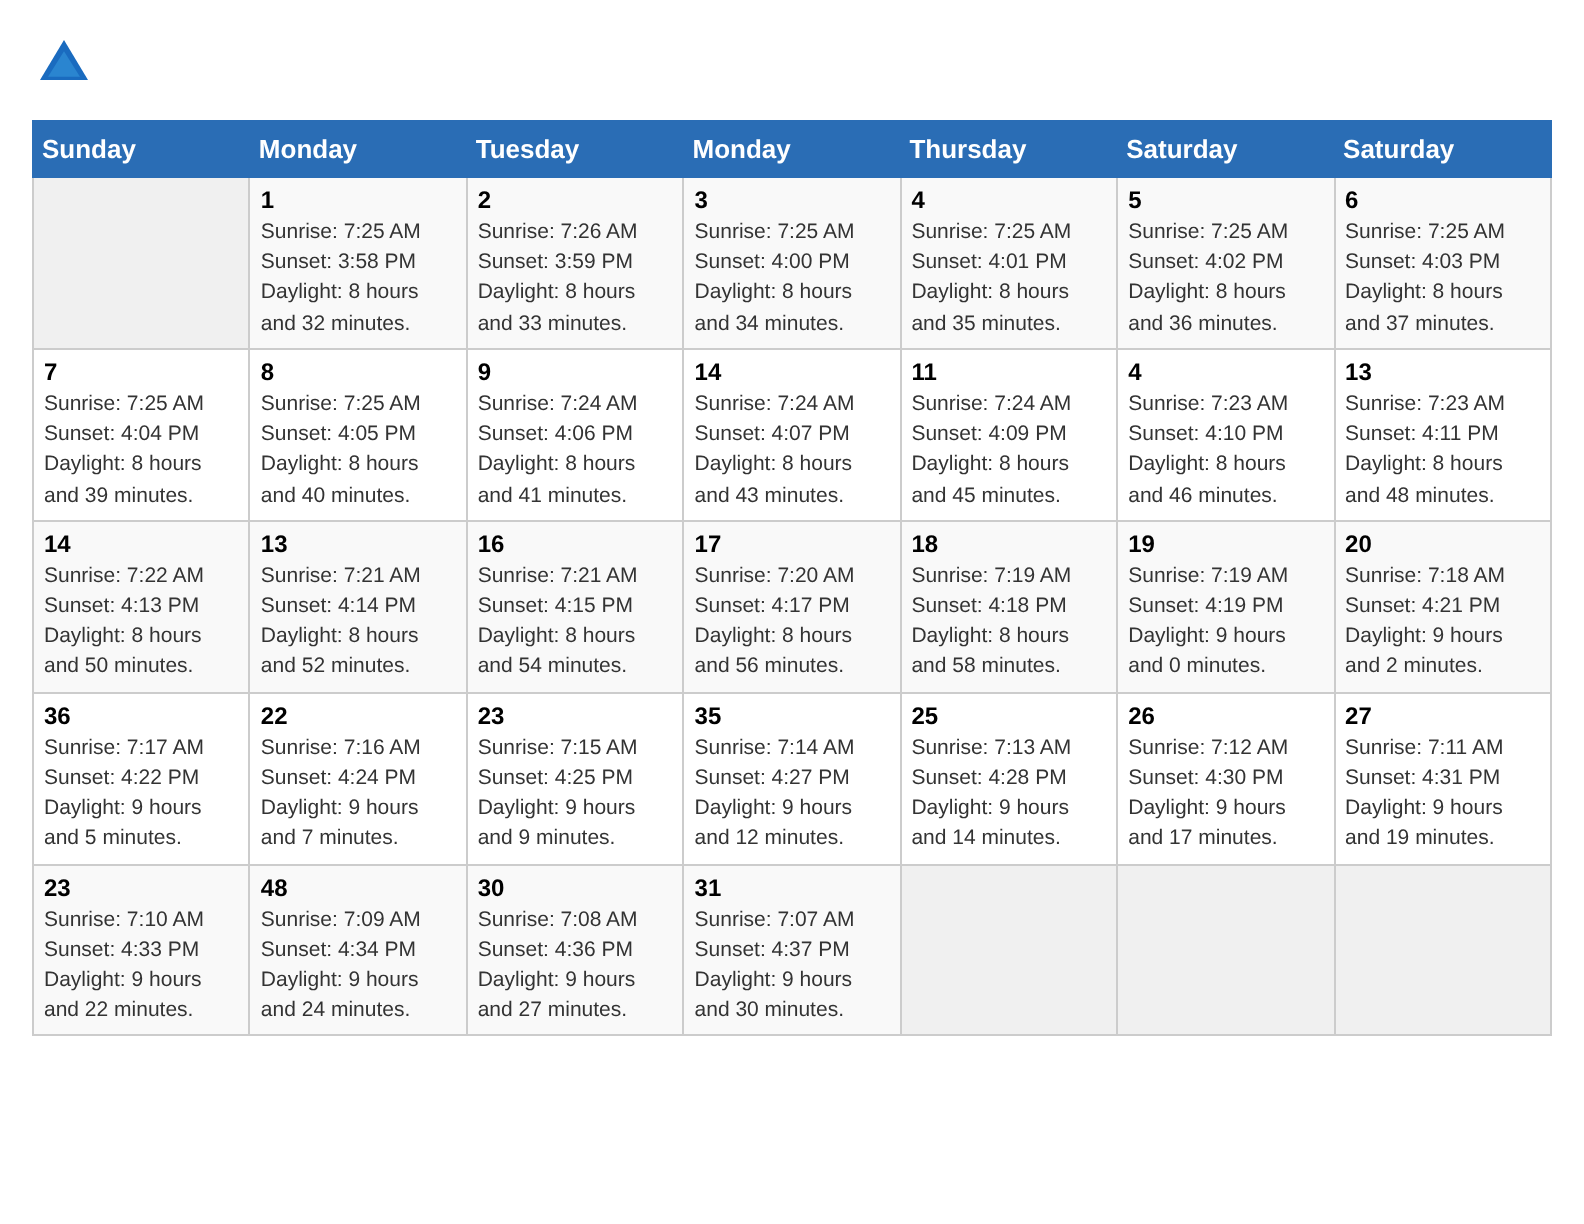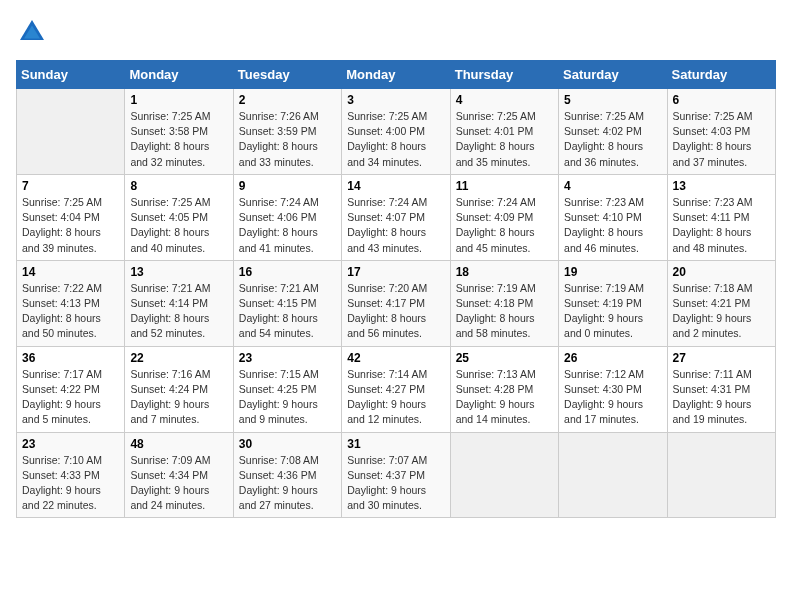--- a/index.html
+++ b/index.html
@@ -215,21 +215,21 @@
       </td>
         <td>
         <span class="day-number">22</span>
         <span class="day-info">Sunrise: 7:16 AM<br>Sunset: 4:24 PM<br>Daylight: 9 hours and 7 minutes.</span>
       </td>
         <td>
         <span class="day-number">23</span>
         <span class="day-info">Sunrise: 7:15 AM<br>Sunset: 4:25 PM<br>Daylight: 9 hours and 9 minutes.</span>
       </td>
         <td>
-        <span class="day-number">42</span>
+        <span class="day-number">35</span>
         <span class="day-info">Sunrise: 7:14 AM<br>Sunset: 4:27 PM<br>Daylight: 9 hours and 12 minutes.</span>
       </td>
         <td>
         <span class="day-number">25</span>
         <span class="day-info">Sunrise: 7:13 AM<br>Sunset: 4:28 PM<br>Daylight: 9 hours and 14 minutes.</span>
       </td>
         <td>
         <span class="day-number">26</span>
         <span class="day-info">Sunrise: 7:12 AM<br>Sunset: 4:30 PM<br>Daylight: 9 hours and 17 minutes.</span>
       </td>

